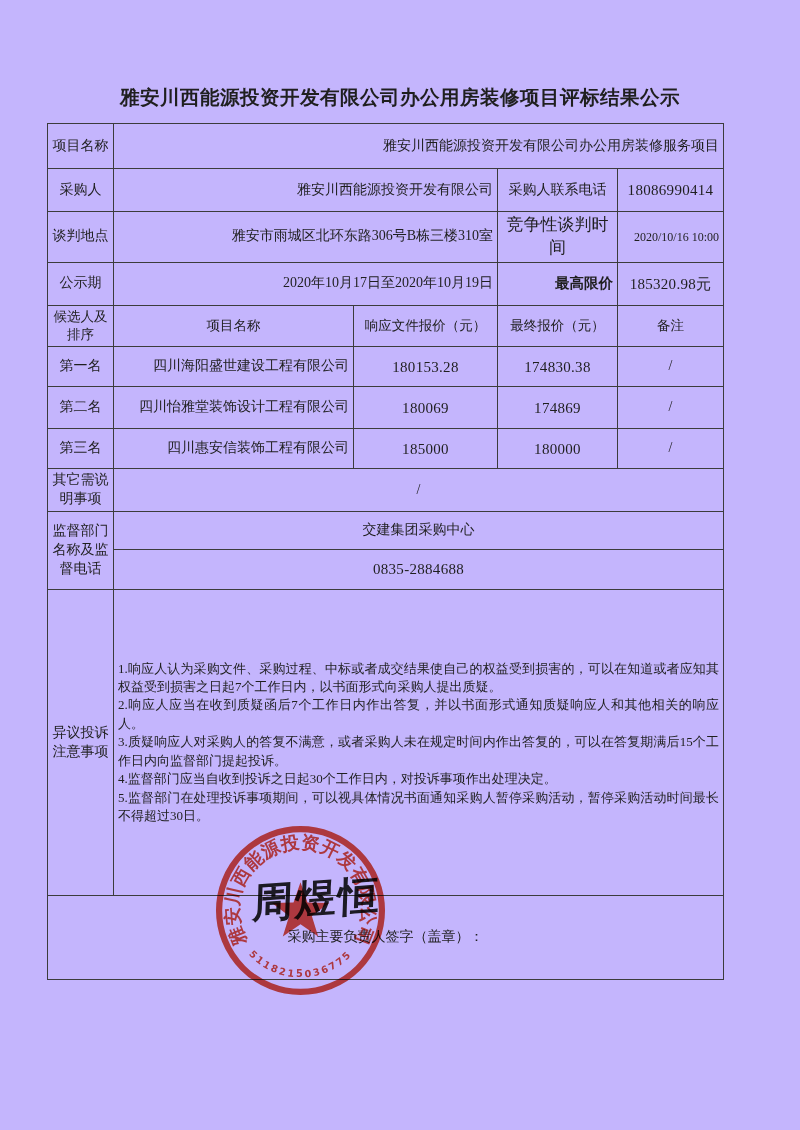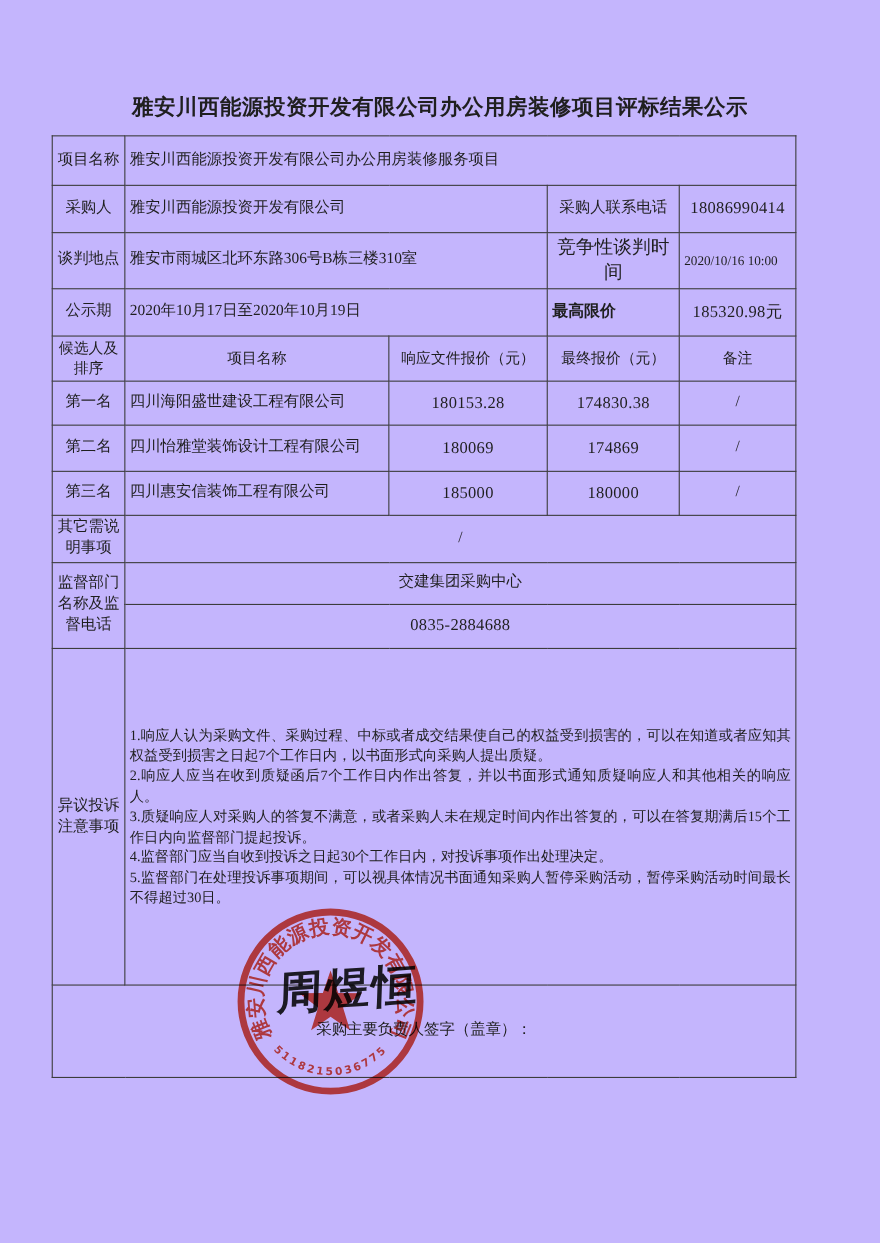--- a/index.html
+++ b/index.html
@@ -29,25 +29,25 @@
     table-layout: fixed;
     font-size: 14px;
   }
   table.result-table td {
     border: 1.5px solid #3c3c3c;
     vertical-align: middle;
     padding: 2px 4px;
     line-height: 1.35;
   }
   td.lab   { text-align: center; padding: 2px 3px; }
-  td.val   { text-align: left; padding-left: 7px; }
+  td.val   { text-align: right; padding-left: 7px; }
   td.cen   { text-align: center; }
-  td.boldlab { text-align: left; font-weight: bold; font-size: 14.5px; }
+  td.boldlab { text-align: right; font-weight: bold; font-size: 14.5px; }
   td.numcell { text-align: center; font-size: 15px; letter-spacing: 0.3px; }
-  td.smallnum { text-align: left; font-size: 12px; white-space: nowrap; letter-spacing: 0; }
+  td.smallnum { text-align: right; font-size: 12px; white-space: nowrap; letter-spacing: 0; }
   tr.hdr td { text-align: center; font-size: 13.5px; }
   td.notice-cell { padding: 8px 10px 8px 8px; }
   .notice-cell p {
     font-size: 13px;
     line-height: 1.42;
     text-align: justify;
   }
   td.sig-cell { text-align: center; padding-left: 8px; font-size: 14px; }
 
   

